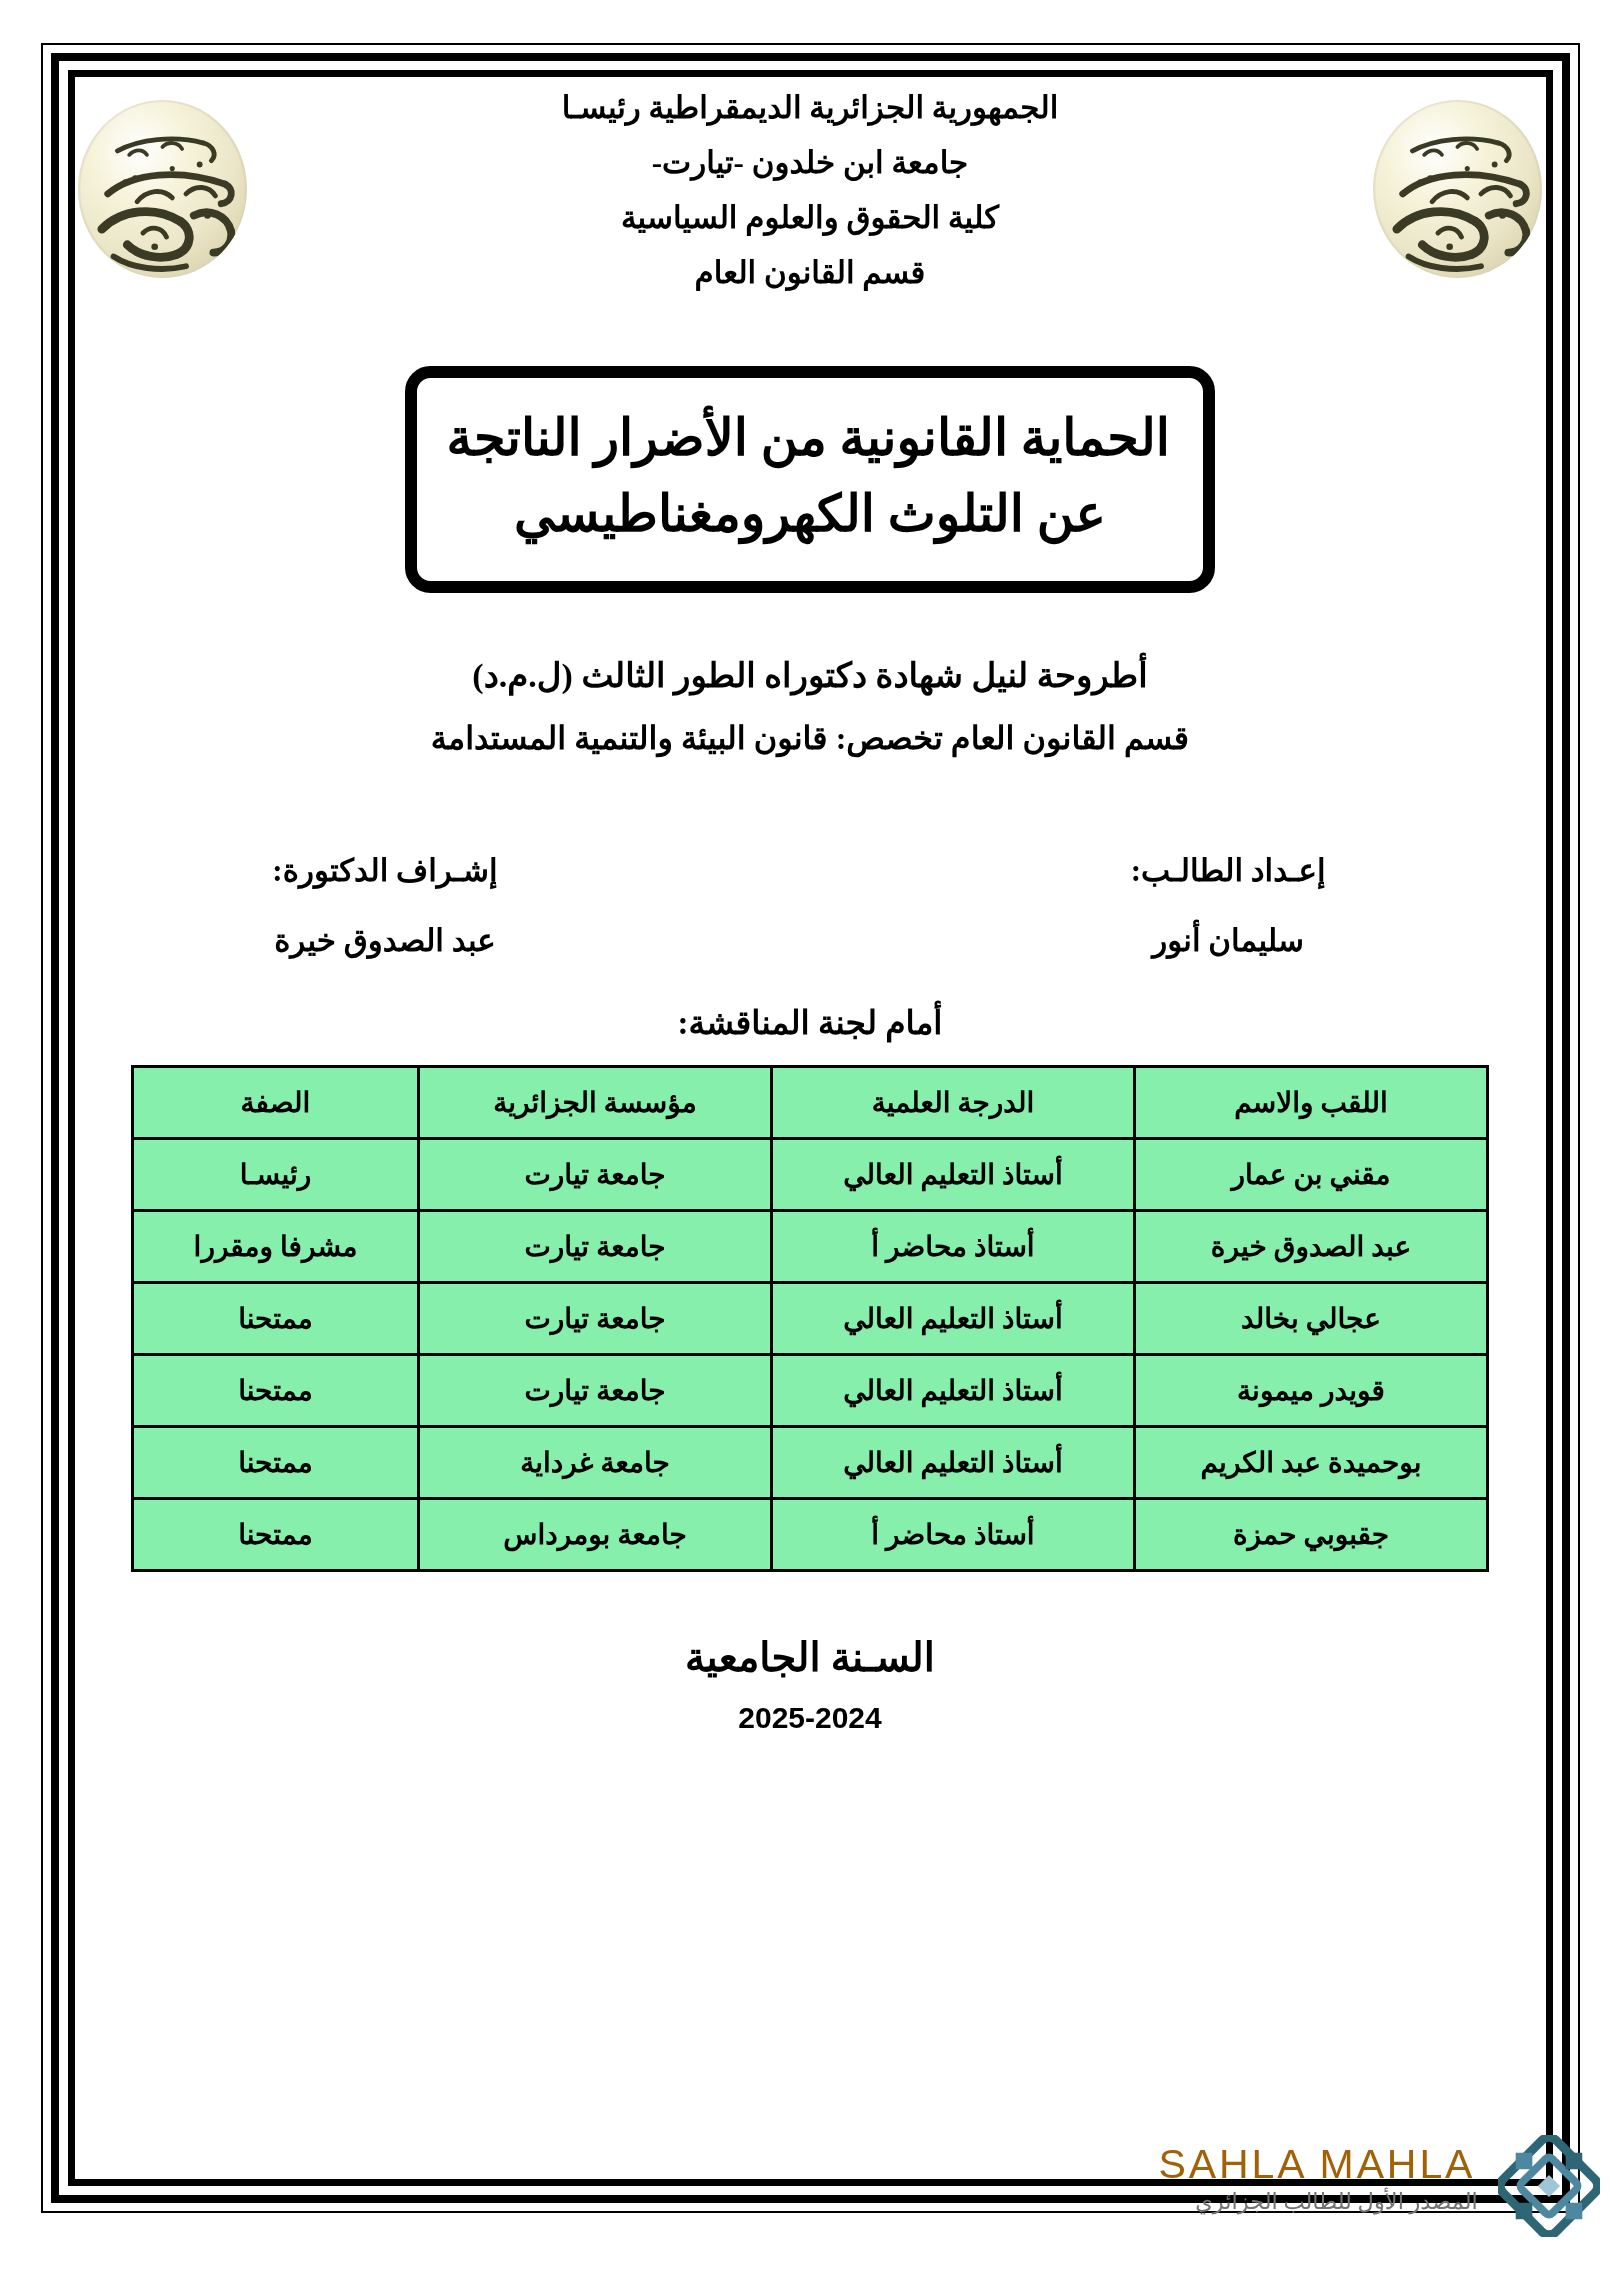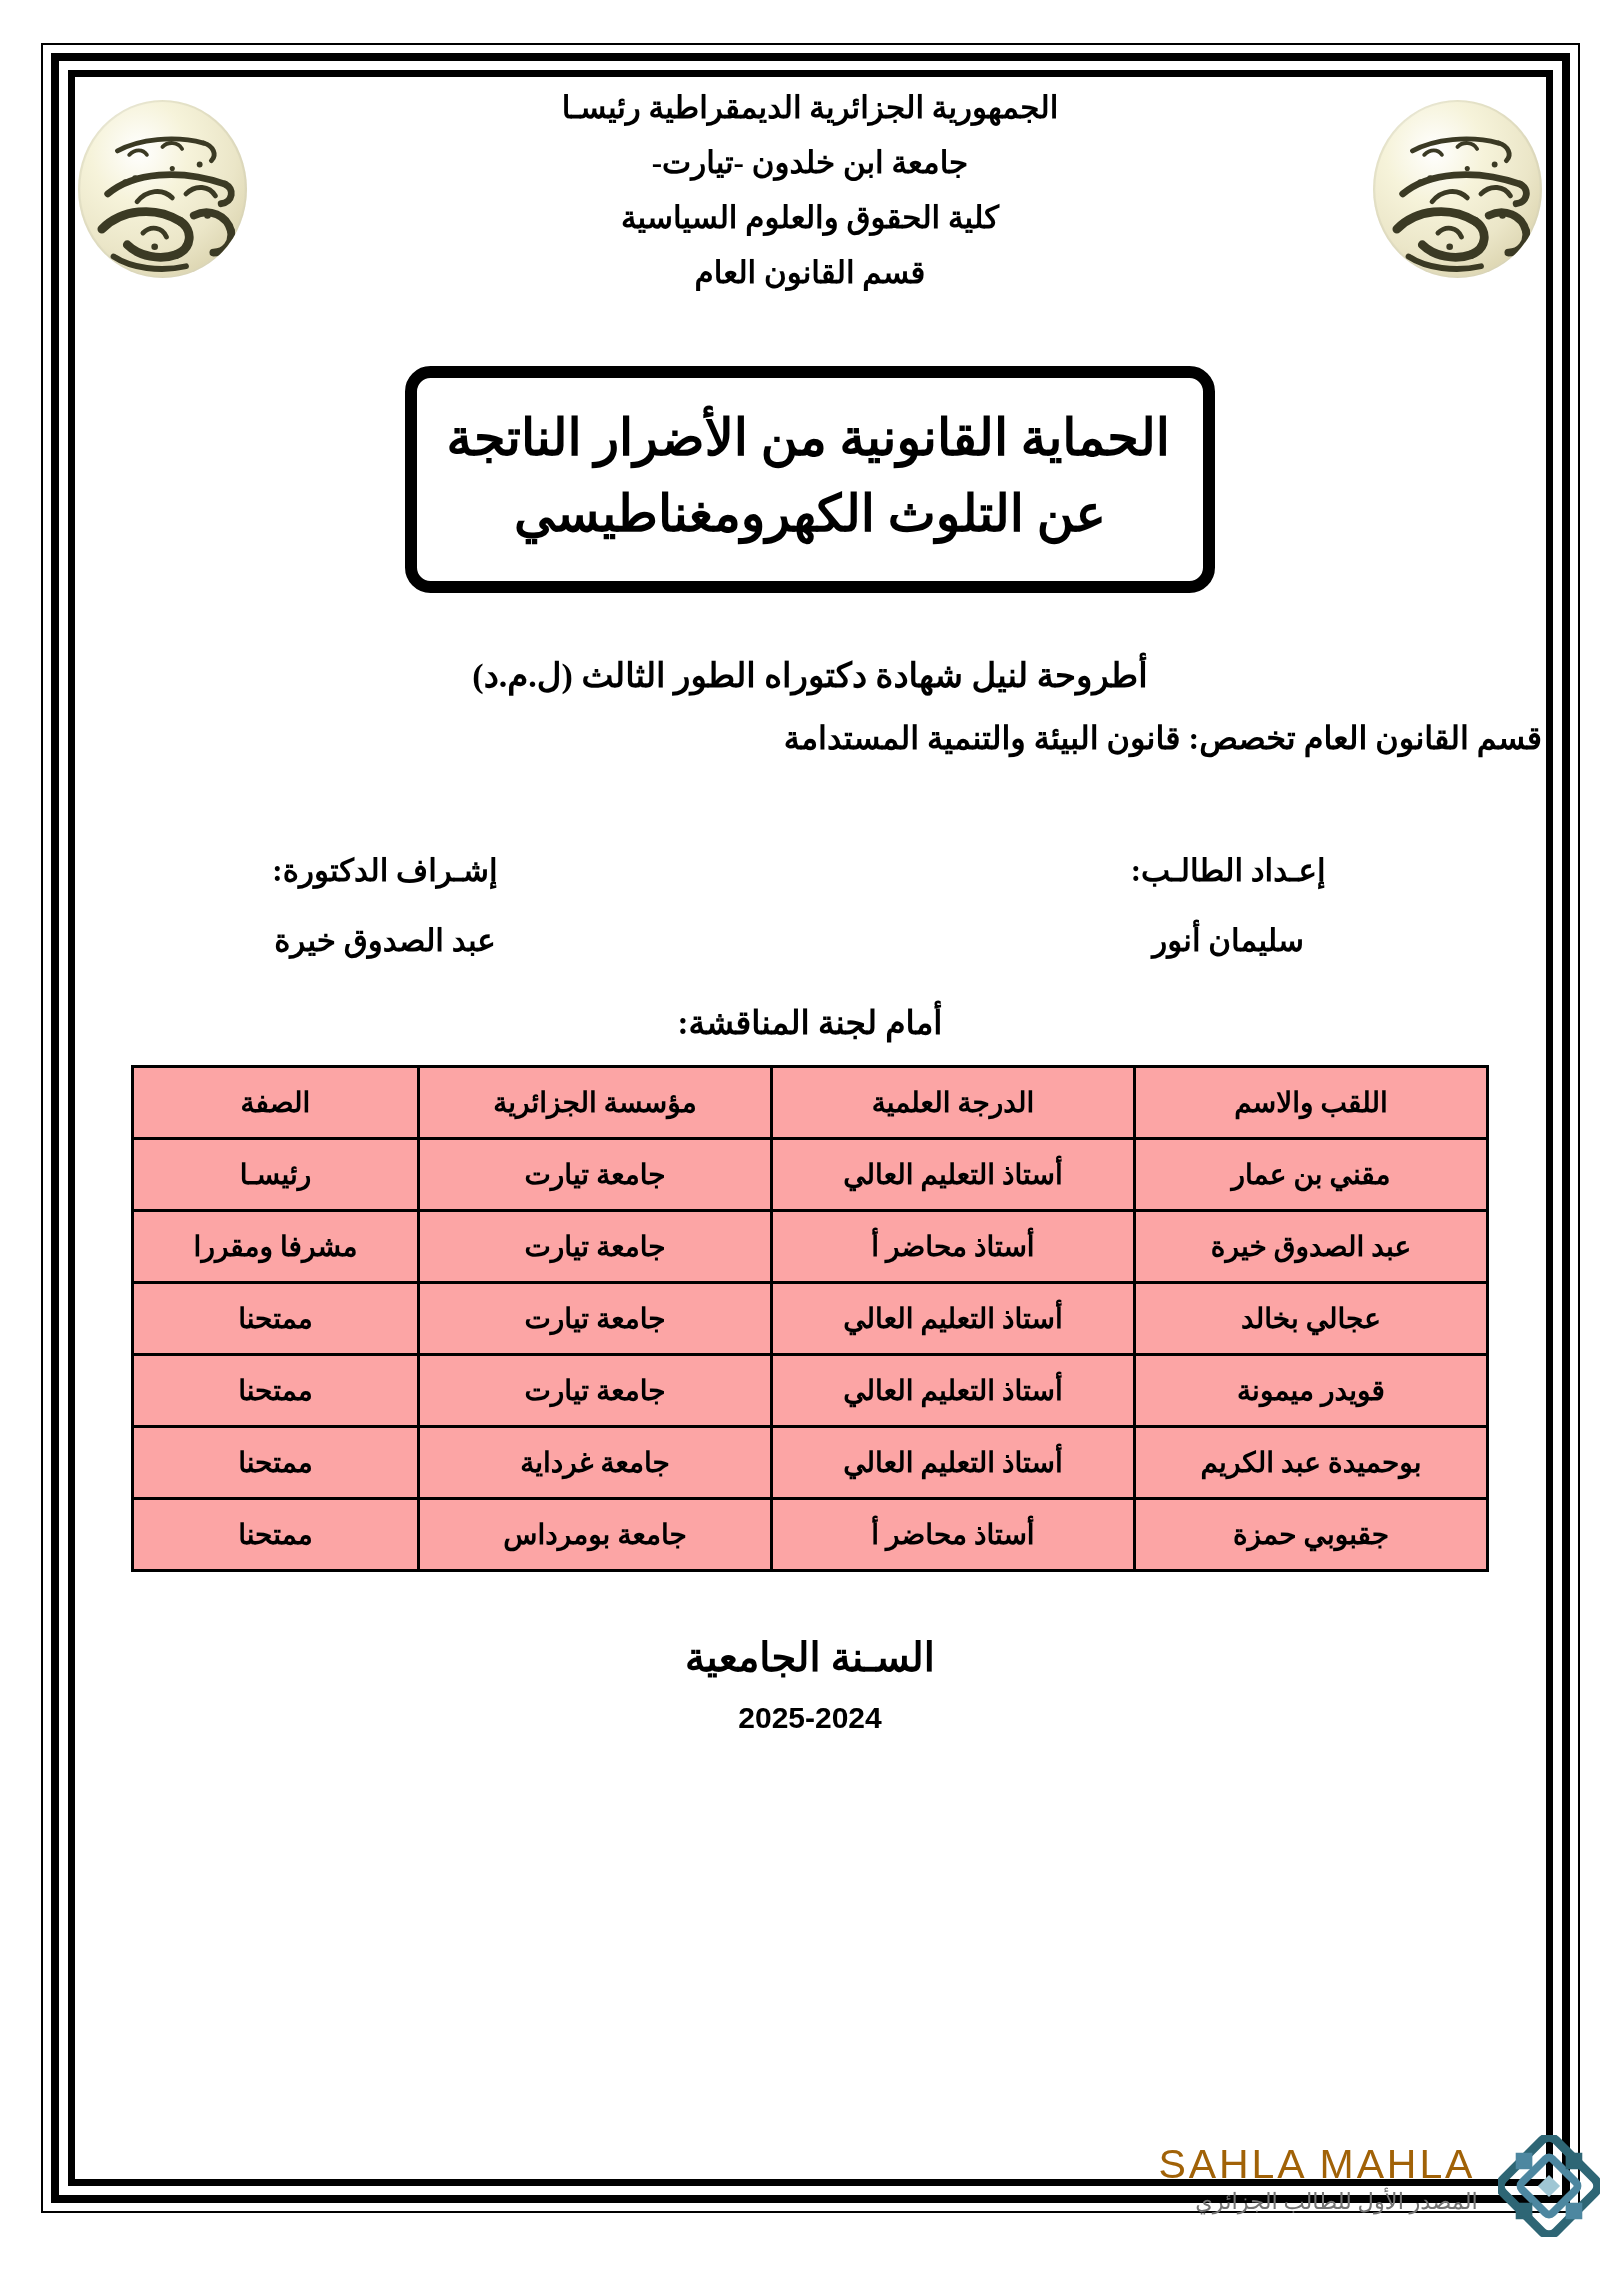--- a/index.html
+++ b/index.html
@@ -118,21 +118,20 @@
   }
   .degree .d-line {
     font-family: "Liberation Serif", "DejaVu Serif", serif;
     font-weight: bold;
     font-size: 34px;
     line-height: 63px;
   }
   .degree .d-line.spec {
     font-weight: bold;
     font-size: 32px;
-    text-align: right;
   }
 
   
   .people {
     margin-top: 76px;
     position: relative;
     height: 137px;
   }
   .people .col {
     position: absolute;
@@ -174,21 +173,21 @@
   table.committee th,
   table.committee td {
     border: 3.9px solid #000;
     height: 65px;
     text-align: center;
     vertical-align: middle;
     font-family: "Liberation Serif", "DejaVu Serif", serif;
     font-weight: bold;
     font-size: 28px;
     padding: 2px 5.9px;
-    background: #fca5a5;
+    background: #86efac;
   }
   table.committee col.c-name  { width: 353px; }
   table.committee col.c-deg   { width: 363px; }
   table.committee col.c-inst  { width: 353px; }
   table.committee col.c-role  { width: 286px; }
 
   
   .year-block {
     margin-top: 57px;
     text-align: center;

